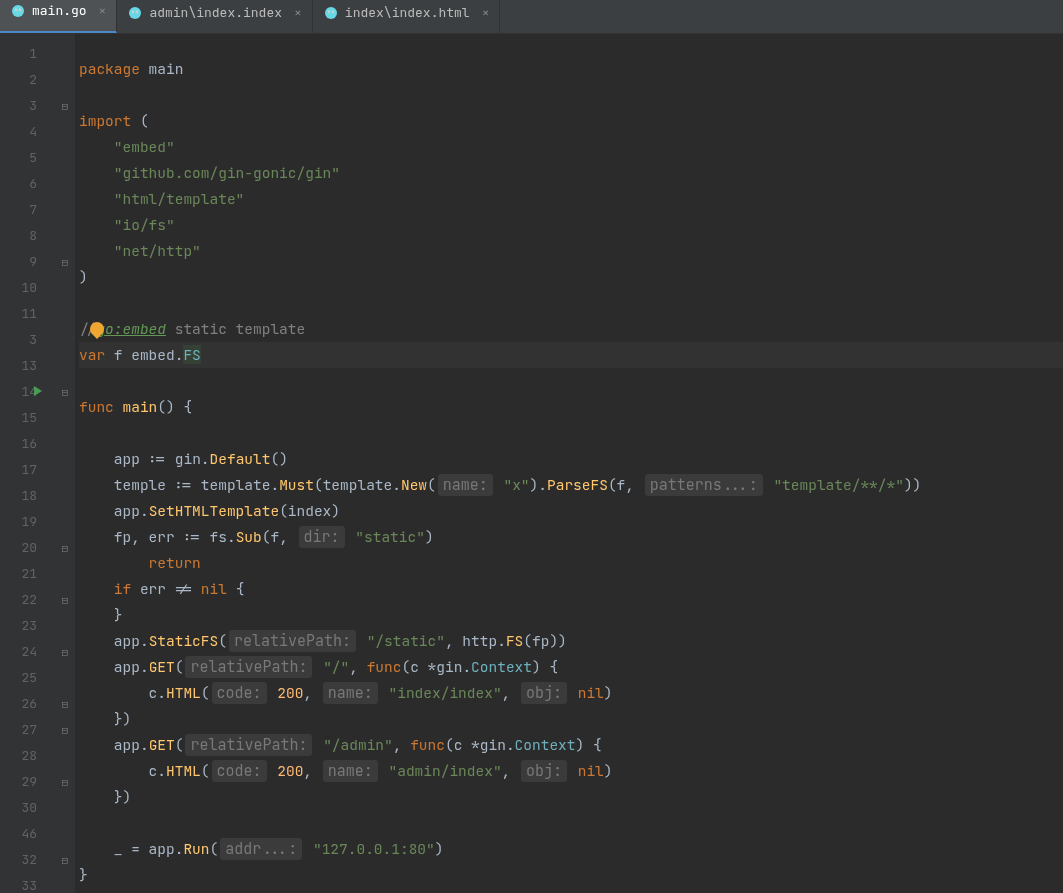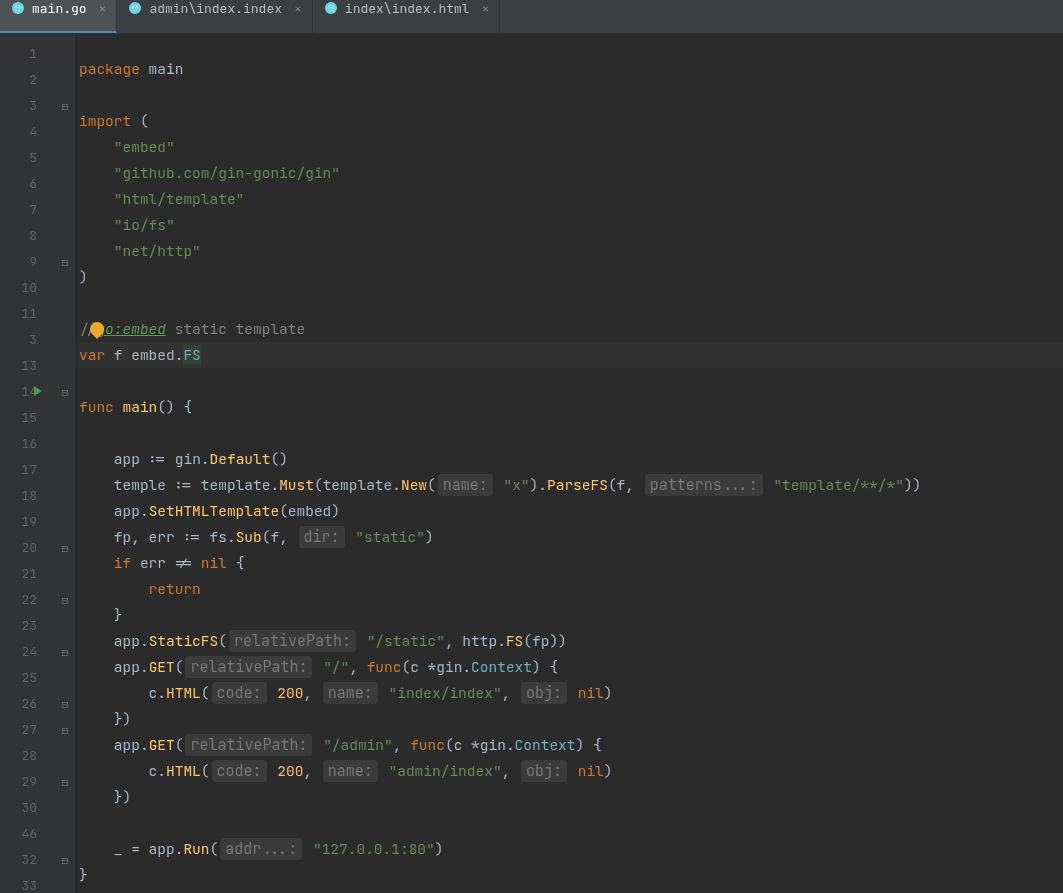--- a/index.html
+++ b/index.html
@@ -13,22 +13,22 @@
   overflow: hidden;
 }
 .tabs {
   display: flex;
   height: 34px;
   background: #3c3f41;
   border-bottom: 1px solid #323232;
 }
 .tab {
   display: flex;
-  align-items: flex-start;
-  padding: 0 10px;
+  align-items: flex-end;
+  padding: 12px 10px;
   gap: 6px;
   border-right: 1px solid #323232;
   cursor: pointer;
   color: #bbbbbb;
   font-size: 13px;
 }
 .tab.active {
   background: #4e5254;
   color: #ffffff;
   border-bottom: 2px solid #4a88c7;
@@ -258,24 +258,24 @@
     <div class="line">    <span class="str">"net/http"</span></div>
     <div class="line"><span>)</span></div>
     <div class="line"></div>
     <div class="line" style="position:relative"><span class="bulb"></span><span class="comment">//</span><span class="comment-link">go:embed</span><span class="comment"> static template</span></div>
     <div class="line highlighted"><span class="kw">var</span> <span>f</span> <span>embed</span>.<span class="type" style="background:#344134">FS</span></div>
     <div class="line"></div>
     <div class="line"><span class="kw">func</span> <span class="func-name">main</span><span>() {</span></div>
     <div class="line"></div>
     <div class="line">    <span>app </span><span>:=</span><span> gin.</span><span class="func-name">Default</span><span>()</span></div>
     <div class="line">    <span>temple </span><span>:=</span><span> template.</span><span class="func-name">Must</span><span>(template.</span><span class="func-name">New</span><span>(</span><span class="hint">name:</span> <span class="str">"x"</span><span>).</span><span class="func-name">ParseFS</span><span>(f, </span><span class="hint">patterns...:</span> <span class="str">"template/**/*"</span><span>))</span></div>
-    <div class="line">    <span>app.</span><span class="func-name">SetHTMLTemplate</span><span>(embed)</span></div>
+    <div class="line">    <span>app.</span><span class="func-name">SetHTMLTemplate</span><span>(index)</span></div>
     <div class="line">    <span>fp, err </span><span>:=</span><span> fs.</span><span class="func-name">Sub</span><span>(f, </span><span class="hint">dir:</span> <span class="str">"static"</span><span>)</span></div>
+    <div class="line">        <span class="kw">return</span></div>
     <div class="line">    <span class="kw">if</span><span> err != </span><span class="kw">nil</span><span> {</span></div>
-    <div class="line">        <span class="kw">return</span></div>
     <div class="line">    <span>}</span></div>
     <div class="line">    <span>app.</span><span class="func-name">StaticFS</span><span>(</span><span class="hint">relativePath:</span> <span class="str">"/static"</span><span>, http.</span><span class="func-name">FS</span><span>(fp))</span></div>
     <div class="line">    <span>app.</span><span class="func-name">GET</span><span>(</span><span class="hint">relativePath:</span> <span class="str">"/"</span><span>, </span><span class="kw">func</span><span>(c *gin.</span><span class="type">Context</span><span>) {</span></div>
     <div class="line">        <span>c.</span><span class="func-name">HTML</span><span>(</span><span class="hint">code:</span> <span class="num">200</span><span>, </span><span class="hint">name:</span> <span class="str">"index/index"</span><span>, </span><span class="hint">obj:</span> <span class="kw">nil</span><span>)</span></div>
     <div class="line">    <span>})</span></div>
     <div class="line">    <span>app.</span><span class="func-name">GET</span><span>(</span><span class="hint">relativePath:</span> <span class="str">"/admin"</span><span>, </span><span class="kw">func</span><span>(c *gin.</span><span class="type">Context</span><span>) {</span></div>
     <div class="line">        <span>c.</span><span class="func-name">HTML</span><span>(</span><span class="hint">code:</span> <span class="num">200</span><span>, </span><span class="hint">name:</span> <span class="str">"admin/index"</span><span>, </span><span class="hint">obj:</span> <span class="kw">nil</span><span>)</span></div>
     <div class="line">    <span>})</span></div>
     <div class="line"></div>
     <div class="line">    <span>_ = app.</span><span class="func-name">Run</span><span>(</span><span class="hint">addr...:</span> <span class="str">"127.0.0.1:80"</span><span>)</span></div>

